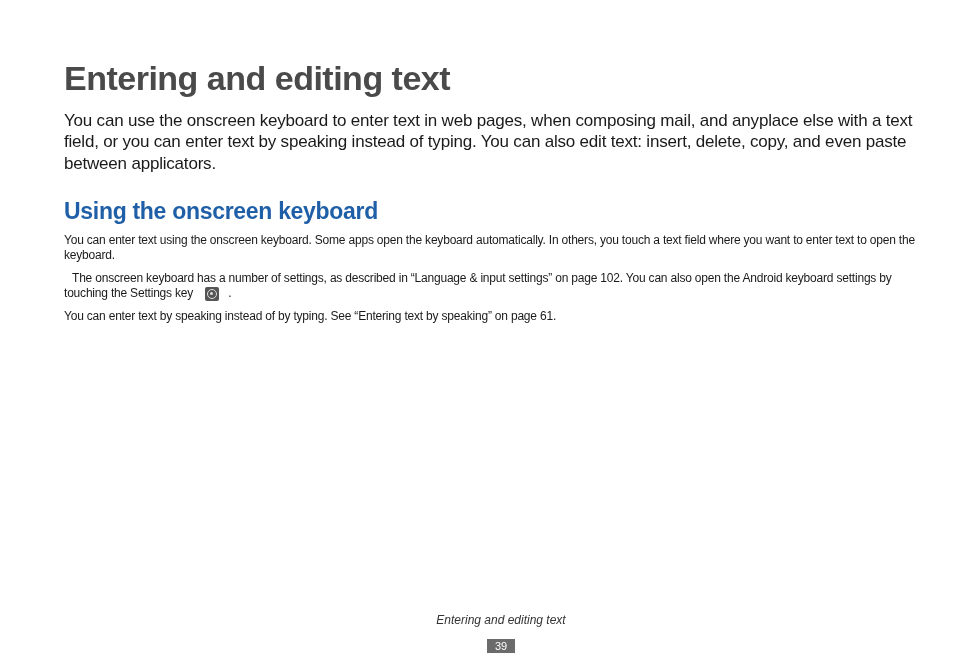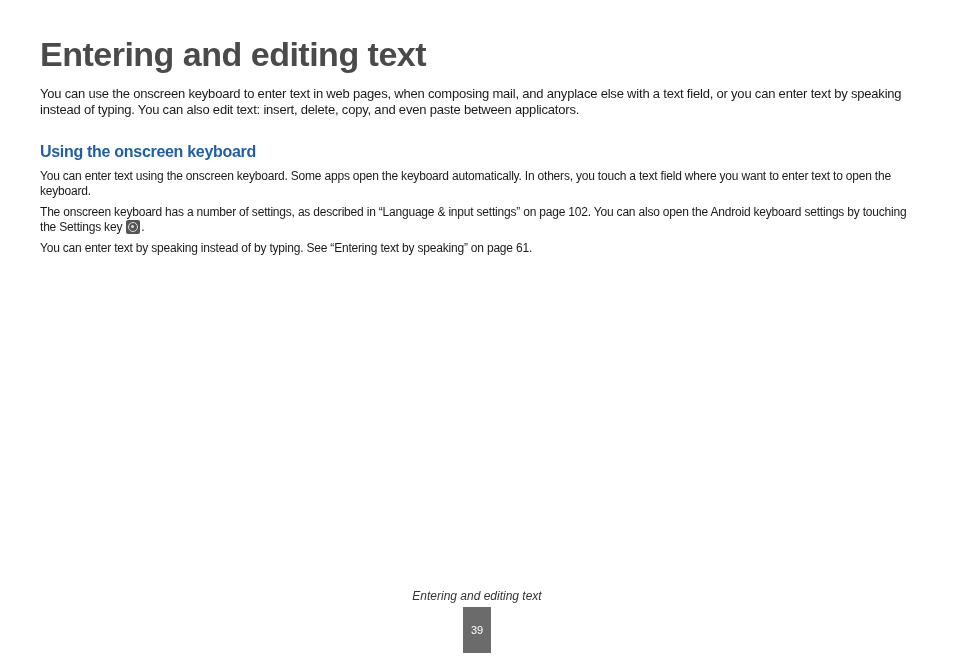--- a/index.html
+++ b/index.html
@@ -1,44 +1,44 @@
 <!DOCTYPE html>
 <html><head>
   <meta charset="utf-8">
   <style>
     * {
-      margin: 0;
+      margin: 8px;
       padding: 0;
       box-sizing: border-box;
     }
     body {
       width: 954px;
       height: 668px;
       font-family: "Myriad Pro", "Segoe UI", Arial, sans-serif;
       background: #ffffff;
       color: #1a1a1a;
       position: relative;
       padding: 35px 40px 0 40px;
     }
     .page-title {
       font-size: 34px;
       font-weight: 600;
       color: #4a4a4a;
       margin-bottom: 12px;
       letter-spacing: -0.5px;
     }
     .intro-text {
-      font-size: 13px;
+      font-size: 17px;
       line-height: 1.25;
       color: #1a1a1a;
       margin-bottom: 24px;
       letter-spacing: -0.2px;
     }
     .section-heading {
-      font-size: 16px;
+      font-size: 23px;
       font-weight: 700;
       color: #1f5fa8;
       margin-bottom: 8px;
       letter-spacing: -0.3px;
     }
     .body-text {
       font-size: 12px;
       line-height: 1.25;
       color: #1a1a1a;
       margin-bottom: 6px;
@@ -85,21 +85,21 @@
       font-size: 12px;
       font-style: italic;
       color: #333;
       margin-bottom: 4px;
     }
     .page-number {
       display: inline-block;
       background: #6b6b6b;
       color: #fff;
       font-size: 11px;
-      padding: 17px 8px;
+      padding: 1px 8px;
       font-style: normal;
     }
   </style>
 </head>
 <body>
 
 <h1 class="page-title">Entering and editing text</h1>
 
 <p class="intro-text">You can use the onscreen keyboard to enter text in web pages, when composing mail, and anyplace else with a text field, or you can enter text by speaking instead of typing. You can also edit text: insert, delete, copy, and even paste between applicators.</p>
 

